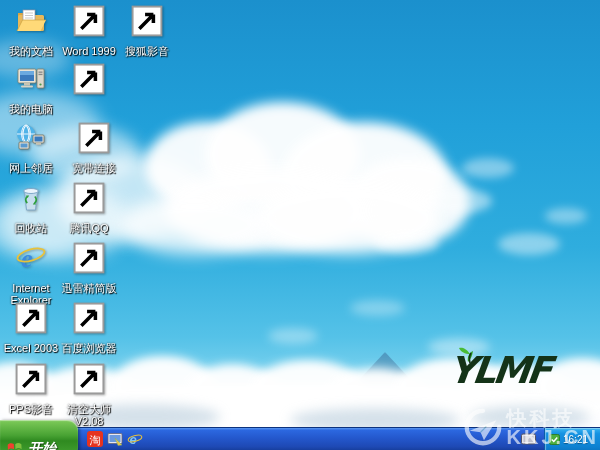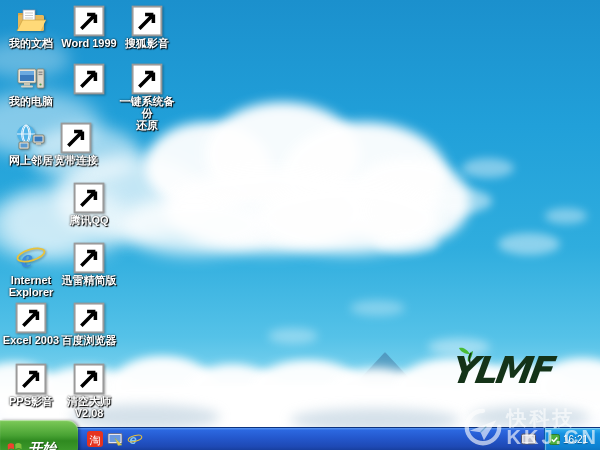--- a/index.html
+++ b/index.html
@@ -12,22 +12,22 @@
     background:linear-gradient(180deg,rgba(62,115,158,.55),rgba(120,168,200,.28));
     filter:blur(1px);z-index:1;}
   #cloudband-base{position:absolute;left:0;top:374px;width:600px;height:53px;z-index:3;
     background:linear-gradient(180deg,rgba(255,255,255,0) 0,rgba(253,254,255,.88) 20px,#fcfdff 32px);}
   
   #icon-grid{position:absolute;left:0;top:0;width:600px;height:427px;z-index:5;}
   .desktop-icon{position:absolute;width:58px;text-align:center;cursor:default;}
   .ic{width:32px;height:32px;position:relative;margin:0 auto;filter:drop-shadow(1px 1px 1px rgba(0,0,0,.3));}
   .ic svg{width:32px;height:32px;display:block;}
   .badge{position:absolute;left:0px;bottom:0px;width:10px;height:10px;}
-  .lbl{margin-top:0;font-size:11px;line-height:12px;color:#fff;white-space:pre-line;
-    text-shadow:1px 1px 1px #000,0 0 2px rgba(0,0,0,.9);font-weight:bold;}
+  .lbl{margin-top:8px;font-size:11px;line-height:12px;color:#fff;white-space:pre-line;
+    text-shadow:1px 1px 1px #000,0 0 2px rgba(0,0,0,.9);}
   
   #ylmf{position:absolute;left:452px;top:352px;z-index:6;}
   #ylmf .txt{font-style:italic;font-weight:900;font-size:37px;line-height:38px;letter-spacing:-3px;
     color:#143318;transform:skewX(-10deg);font-family:"DejaVu Sans",sans-serif;}
   #ylmf .leaf{position:absolute;left:6px;top:-8px;width:26px;height:20px;}
   #kkj{position:absolute;right:1px;bottom:2px;z-index:20;display:flex;align-items:center;opacity:.62;}
   #kkj .plane{width:42px;height:42px;margin-right:3px;}
   #kkj .stack{text-align:left;color:#fff;}
   #kkj .t1{font-size:20px;font-weight:bold;letter-spacing:3px;line-height:21px;}
   #kkj .t2{font-size:20px;font-weight:bold;letter-spacing:3px;line-height:17px;}
@@ -134,20 +134,31 @@
             <ellipse cx="11" cy="12" rx="4.4" ry="9" stroke="#eaf6fd" stroke-width="1" fill="none"></ellipse>
             <rect x="18" y="13" width="11" height="8" rx="1" fill="#e8e4d8" stroke="#6f6f5f" stroke-width="0.8"></rect>
             <rect x="19.5" y="14.5" width="8" height="5" fill="#3a7abd"></rect>
             <rect x="21" y="21" width="5" height="1.8" fill="#c8c4b4"></rect>
             <rect x="4" y="20" width="10" height="7" rx="1" fill="#e8e4d8" stroke="#6f6f5f" stroke-width="0.8"></rect>
             <rect x="5.5" y="21.5" width="7" height="4" fill="#5a9ad0"></rect>
           </svg>
         </div>
         <div class="lbl">网上邻居</div>
       </div>
+      <div class="desktop-icon" style="left: 2px; top: 182px;">
+        <div class="ic">
+          <svg viewBox="0 0 32 32">
+            <path d="M9.5 9l2 19h9l2-19z" fill="rgba(208,230,246,0.88)" stroke="#7fa8c8" stroke-width="1"></path>
+            <ellipse cx="16" cy="9" rx="7.3" ry="2.5" fill="#eaf4fc" stroke="#7fa8c8" stroke-width="1"></ellipse>
+            <path d="M12.2 14.5c-1.8 2-1.8 4.6 0 6.6M19.8 14.5c1.8 2 1.8 4.6 0 6.6" stroke="#2e9e3e" stroke-width="1.7" fill="none"></path>
+            <path d="M11 13.5l1.6 2.6 1.6-2.6zM21 22.6l-1.6-2.6-1.6 2.6z" fill="#2e9e3e"></path>
+          </svg>
+        </div>
+        <div class="lbl">回收站</div>
+      </div>
       <div class="desktop-icon" style="left: 2px; top: 242px;">
         <div class="ic">
           <svg viewBox="0 0 32 32">
             <text x="6" y="25" font-size="26" font-style="italic" font-weight="bold" fill="#3a8ae0" font-family="serif">e</text>
             <ellipse cx="16" cy="13" rx="14" ry="5.5" fill="none" stroke="#e8c23a" stroke-width="1.8" transform="rotate(-16 16 13)"></ellipse>
           </svg>
         </div>
         <div class="lbl">Internet
 Explorer</div>
       </div>
@@ -209,21 +220,21 @@
             <path d="M16 15.5L27 10v13l-11 5.5z" fill="#e07f00"></path>
             <text x="7" y="25" font-size="13" font-weight="bold" fill="#ffe24d">K</text>
             <text x="18.5" y="21" font-size="9" font-weight="bold" fill="#fff2b8">K</text>
           </svg>
           <svg class="badge" viewBox="0 0 10 10">
             <rect x="0.5" y="0.5" width="9" height="9" fill="#fff" stroke="#9a9a9a" stroke-width="0.6"></rect>
             <path d="M2.6 7.4L7 3M7 3H4.4M7 3v2.6" stroke="#000" stroke-width="1.1" fill="none"></path>
           </svg>
         </div>
       </div>
-      <div class="desktop-icon" style="left: 47px; top: 122px;">
+      <div class="desktop-icon" style="left: 65px; top: 122px;">
         <div class="ic">
           <svg viewBox="0 0 32 32">
             <rect x="2" y="4" width="13" height="10" rx="1" fill="#e8e4d8" stroke="#6f6f5f" stroke-width="0.8"></rect>
             <rect x="3.5" y="5.5" width="10" height="7" fill="#4a8ad0"></rect>
             <rect x="5.5" y="14" width="6" height="1.8" fill="#c8c4b4"></rect>
             <rect x="15" y="9" width="13" height="10" rx="1" fill="#e8e4d8" stroke="#6f6f5f" stroke-width="0.8"></rect>
             <rect x="16.5" y="10.5" width="10" height="7" fill="#4a8ad0"></rect>
             <path d="M9 17l8 2" stroke="#888" stroke-width="1"></path>
             <circle cx="22.5" cy="25" r="6" fill="#3fa94f"></circle>
             <path d="M16.5 25h12M22.5 19a9.5 9.5 0 010 12M22.5 19a9.5 9.5 0 000 12" stroke="#d2ecd2" stroke-width="0.9" fill="none"></path>
@@ -310,36 +321,20 @@
             <path d="M16 2.5a13.5 13.5 0 010 27z" fill="#d6081b"></path>
             <circle cx="16" cy="16" r="6.8" fill="#d6081b" stroke="#fff" stroke-width="0.8"></circle>
             <path d="M13.8 11.8l7.4 4.2-7.4 4.2z" fill="#fff"></path>
           </svg>
           <svg class="badge" viewBox="0 0 10 10">
             <rect x="0.5" y="0.5" width="9" height="9" fill="#fff" stroke="#9a9a9a" stroke-width="0.6"></rect>
             <path d="M2.6 7.4L7 3M7 3H4.4M7 3v2.6" stroke="#000" stroke-width="1.1" fill="none"></path>
           </svg>
         </div>
         <div class="lbl">搜狐影音</div>
-      </div>
-      <div class="desktop-icon" style="left: 118px; top: 63px;">
-        <div class="ic">
-          <svg viewBox="0 0 32 32">
-            <rect x="2" y="2" width="28" height="28" rx="6" fill="#2f9e23" stroke="#59c14a" stroke-width="1"></rect>
-            <path d="M7.5 22.5c8.5 2.2 14.8-2.2 16.8-12.8-6.3 0-14.8 2.3-16.8 12.8z" fill="#a8e06a"></path>
-            <path d="M7.5 22.5c6-7.2 12.3-10.5 16.8-12.8" stroke="#2f9e23" stroke-width="1" fill="none"></path>
-            <path d="M5.5 25.5c3-6.2 8.2-10.4 14.5-12.4" stroke="#e2f7c8" stroke-width="1.5" fill="none"></path>
-          </svg>
-          <svg class="badge" viewBox="0 0 10 10">
-            <rect x="0.5" y="0.5" width="9" height="9" fill="#fff" stroke="#9a9a9a" stroke-width="0.6"></rect>
-            <path d="M2.6 7.4L7 3M7 3H4.4M7 3v2.6" stroke="#000" stroke-width="1.1" fill="none"></path>
-          </svg>
-        </div>
-        <div class="lbl">一键系统备份
-还原</div>
       </div>
     </div>
 
   <div id="ylmf">
     <svg class="leaf" viewBox="0 0 26 20">
       <path d="M10 18c-1-5 1-9 5-11-1 5-2 8-5 11z" fill="#2f9e23"></path>
       <path d="M12 10C8 4 4 3 1 4c2 4 6 6 11 6z" fill="#49bb35"></path>
       <path d="M12 19c-1-4-1-7 1-10" stroke="#143318" stroke-width="1.6" fill="none"></path>
     </svg>
     <div class="txt">YLMF</div>

